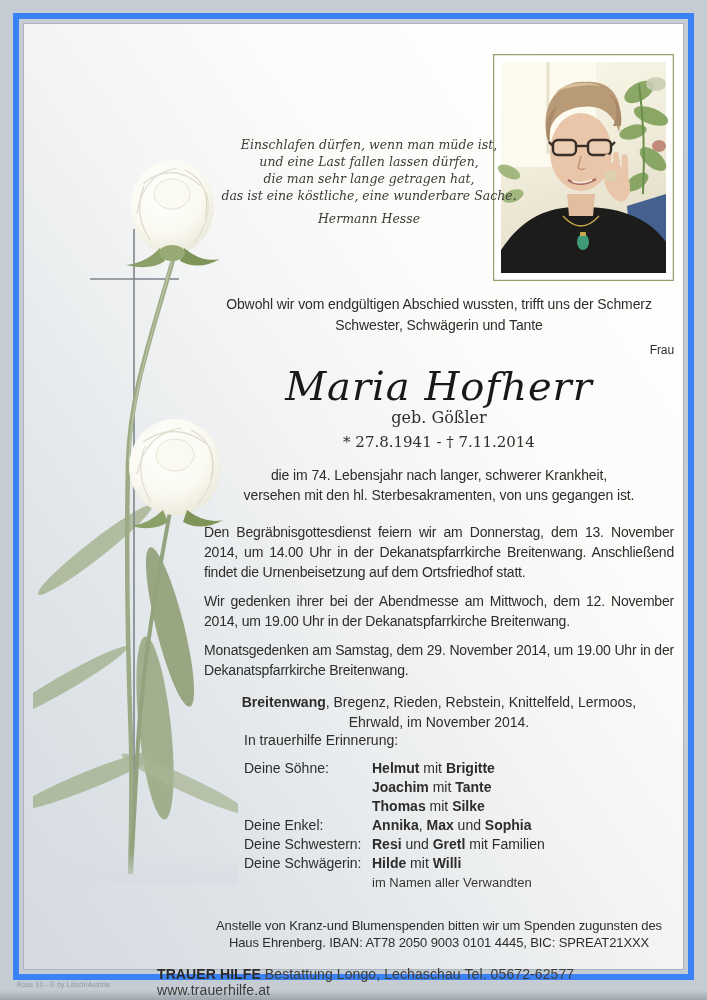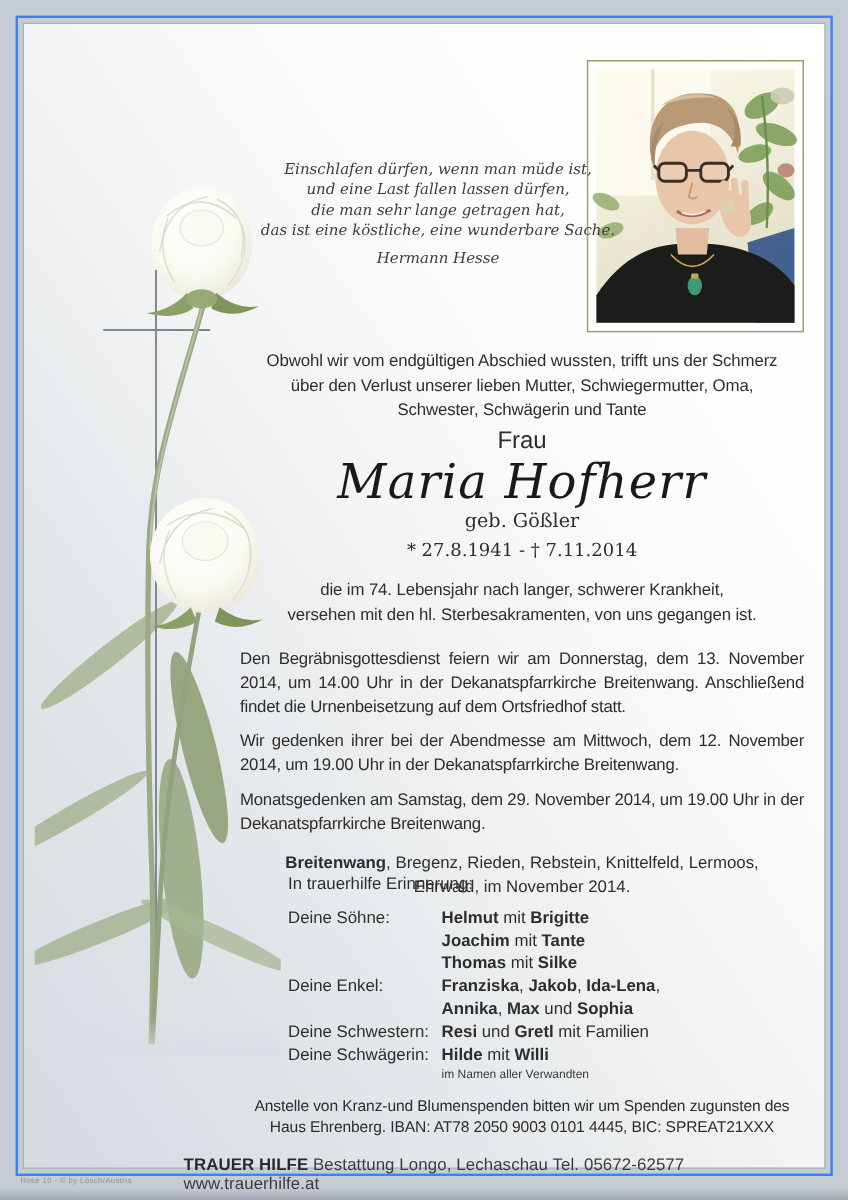--- a/index.html
+++ b/index.html
@@ -10,21 +10,21 @@
     -webkit-font-smoothing:antialiased;
   }
   .paper{position:absolute;inset:0;background:#c5ccd3;}
   .paper::after{
     content:"";position:absolute;left:0;right:0;bottom:0;height:10px;
     background:linear-gradient(to bottom,rgba(80,86,96,0),rgba(70,76,86,.30));
     pointer-events:none;
   }
   .frame{
     position:absolute;left:13px;top:13px;right:13px;bottom:20px;
-    border:2px solid #3b82f6;
+    border:6px solid #3b82f6;
     padding-left:24px;
   }
   .card{
     position:absolute;left:4px;top:4px;right:4px;bottom:4px;
     border:1px solid #aab3ba;
     background:linear-gradient(to bottom left,#ffffff 0%,#fcfcfa 32%,#f2f3f3 52%,#e0e5e9 76%,#d4dae0 100%);
   }
   .abs{position:absolute;}
   .txt{color:#2e2d2b;}
 
@@ -41,21 +41,21 @@
   .portrait svg{display:block;width:100%;height:100%;}
 
   
   .rose-art{left:9px;top:98px;width:205px;height:762px;}
   .rose-art svg{display:block;width:100%;height:100%;}
 
   
   .main-col{left:180px;top:270px;width:470px;text-align:center;}
   .main-col p{margin:0;}
   .intro{font-size:14px;line-height:20.5px;letter-spacing:-0.1px;}
-  .frau{margin-top:5px !important;font-size:20px;}
+  .frau{margin-top:5px !important;font-size:12px;text-align:right;}
   .name{
     margin:0;margin-top:2px;font-family:"DejaVu Serif","Liberation Serif",serif;
     font-style:italic;font-weight:400;font-size:40px;line-height:46px;color:#191918;
     letter-spacing:1px;
   }
   .geb{font-family:"DejaVu Serif","Liberation Serif",serif;font-size:16px;line-height:18px;}
   .dates{margin-top:6px !important;font-family:"DejaVu Serif","Liberation Serif",serif;font-size:15px;}
   .passing{margin-top:14px !important;font-size:14px;line-height:20.5px;letter-spacing:-0.1px;}
   .para{
     margin-top:9px !important;text-align:justify;font-size:14px;line-height:20px;
@@ -65,21 +65,21 @@
   .places{margin-top:12px !important;font-size:14px;line-height:20px;}
   .places .b{font-weight:bold;}
 
   
   .family{left:220px;top:708px;width:400px;font-size:14px;color:#2e2d2b;}
   .family .heading{margin-bottom:11px;}
   .fam-row{display:flex;}
   .fam-label{width:128px;flex:0 0 128px;line-height:19px;}
   .fam-lines{flex:1;line-height:19px;}
   .fam-lines .b{font-weight:bold;}
-  .fam-closing{margin-left:128px;margin-top:2px;font-size:10px;color:#3a3936;}
+  .fam-closing{margin-left:128px;margin-top:2px;font-size:13px;color:#3a3936;}
 
   
   .donation{left:180px;top:894px;width:470px;text-align:center;font-size:13px;line-height:16.5px;letter-spacing:-0.1px;}
 
   
   .footer{left:133px;top:942px;width:516px;text-align:left;font-size:14px;color:#3c3b38;letter-spacing:.1px;}
   .footer .brand{font-weight:bold;color:#2a2a28;}
 
   
   .credit{left:17px;top:981px;font-size:6.5px;color:#8d939b;letter-spacing:.3px;}
@@ -229,21 +229,20 @@
       <div class="abs quote txt">
         <div>Einschlafen dürfen, wenn man müde ist,</div>
         <div>und eine Last fallen lassen dürfen,</div>
         <div>die man sehr lange getragen hat,</div>
         <div>das ist eine köstliche, eine wunderbare Sache.</div>
         <div class="author">Hermann Hesse</div>
       </div>
 
       <div class="abs main-col txt">
         <p class="intro">Obwohl wir vom endgültigen Abschied wussten, trifft uns der Schmerz</p>
-        <p class="intro">über den Verlust unserer lieben Mutter, Schwiegermutter, Oma,</p>
         <p class="intro">Schwester, Schwägerin und Tante</p>
         <p class="intro frau">Frau</p>
         <h1 class="name">Maria Hofherr</h1>
         <p class="geb">geb. Gößler</p>
         <p class="dates">* 27.8.1941 - † 7.11.2014</p>
         <p class="passing">die im 74. Lebensjahr nach langer, schwerer Krankheit,</p>
         <p class="passing" style="margin-top:0 !important">versehen mit den hl. Sterbesakramenten, von uns gegangen ist.</p>
         <p class="para first">Den Begräbnisgottesdienst feiern wir am Donnerstag, dem 13. November 2014, um 14.00 Uhr in der Dekanatspfarrkirche Breitenwang. Anschließend findet die Urnenbeisetzung auf dem Ortsfriedhof statt.</p>
         <p class="para">Wir gedenken ihrer bei der Abendmesse am Mittwoch, dem 12. November 2014, um 19.00 Uhr in der Dekanatspfarrkirche Breitenwang.</p>
         <p class="para">Monatsgedenken am Samstag, dem 29. November 2014, um 19.00 Uhr in der Dekanatspfarrkirche Breitenwang.</p>
@@ -259,21 +258,20 @@
               <div class="fam-label">Deine Söhne:</div>
               <div class="fam-lines">
                 <div><span class="b">Helmut</span><span> mit </span><span class="b">Brigitte</span></div>
                 <div><span class="b">Joachim</span><span> mit </span><span class="b">Tante</span></div>
                 <div><span class="b">Thomas</span><span> mit </span><span class="b">Silke</span></div>
               </div>
             </div>
             <div class="fam-row">
               <div class="fam-label">Deine Enkel:</div>
               <div class="fam-lines">
-                <div><span class="b">Franziska</span><span>, </span><span class="b">Jakob</span><span>, </span><span class="b">Ida-Lena</span><span>,</span></div>
                 <div><span class="b">Annika</span><span>, </span><span class="b">Max</span><span> und </span><span class="b">Sophia</span></div>
               </div>
             </div>
             <div class="fam-row">
               <div class="fam-label">Deine Schwestern:</div>
               <div class="fam-lines">
                 <div><span class="b">Resi</span><span> und </span><span class="b">Gretl</span><span> mit Familien</span></div>
               </div>
             </div>
             <div class="fam-row">

